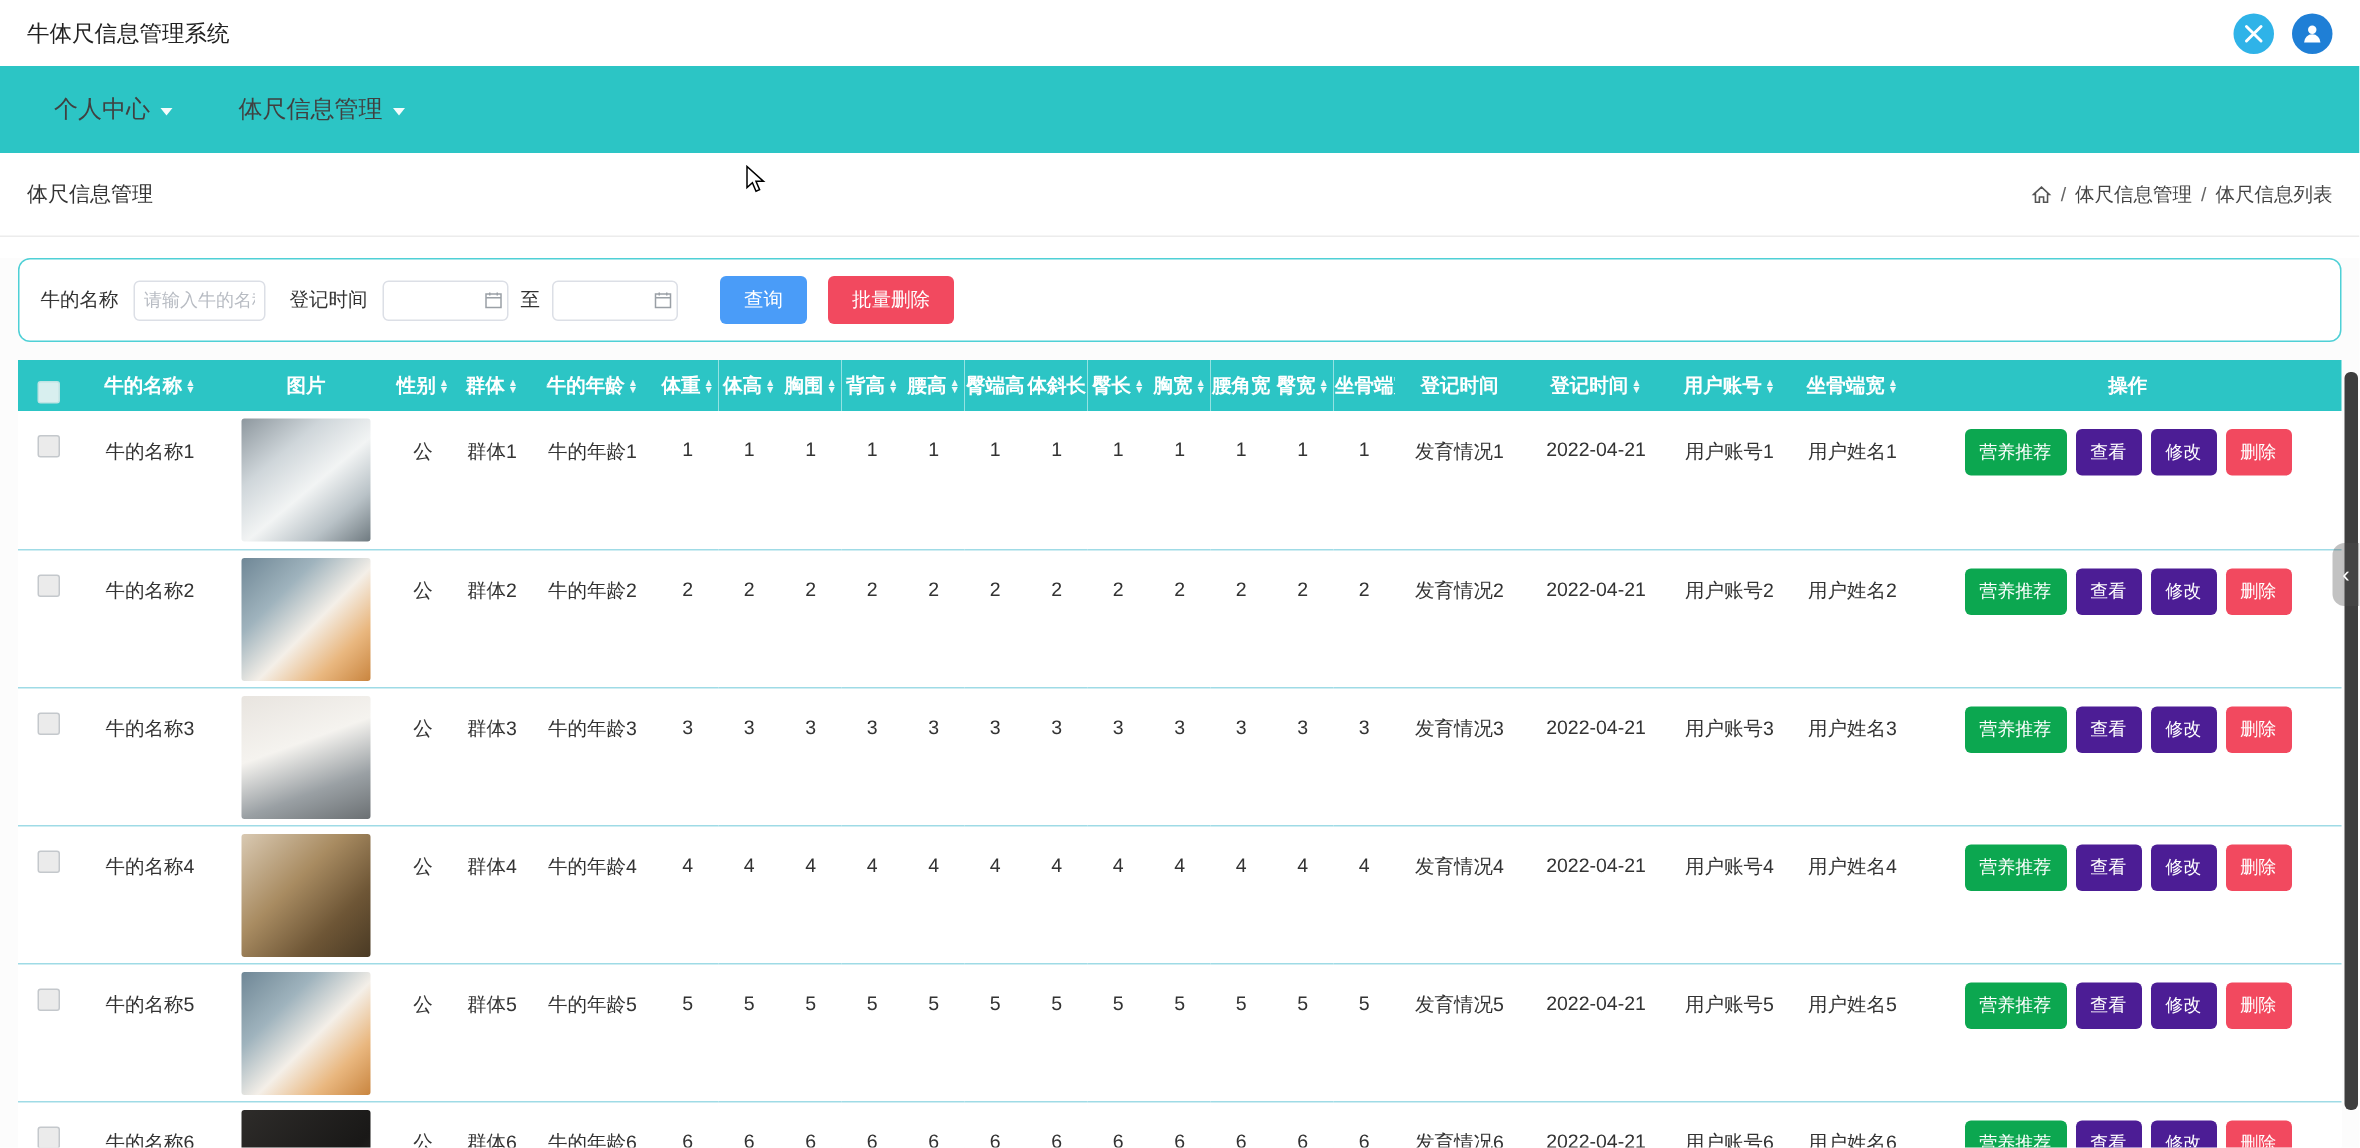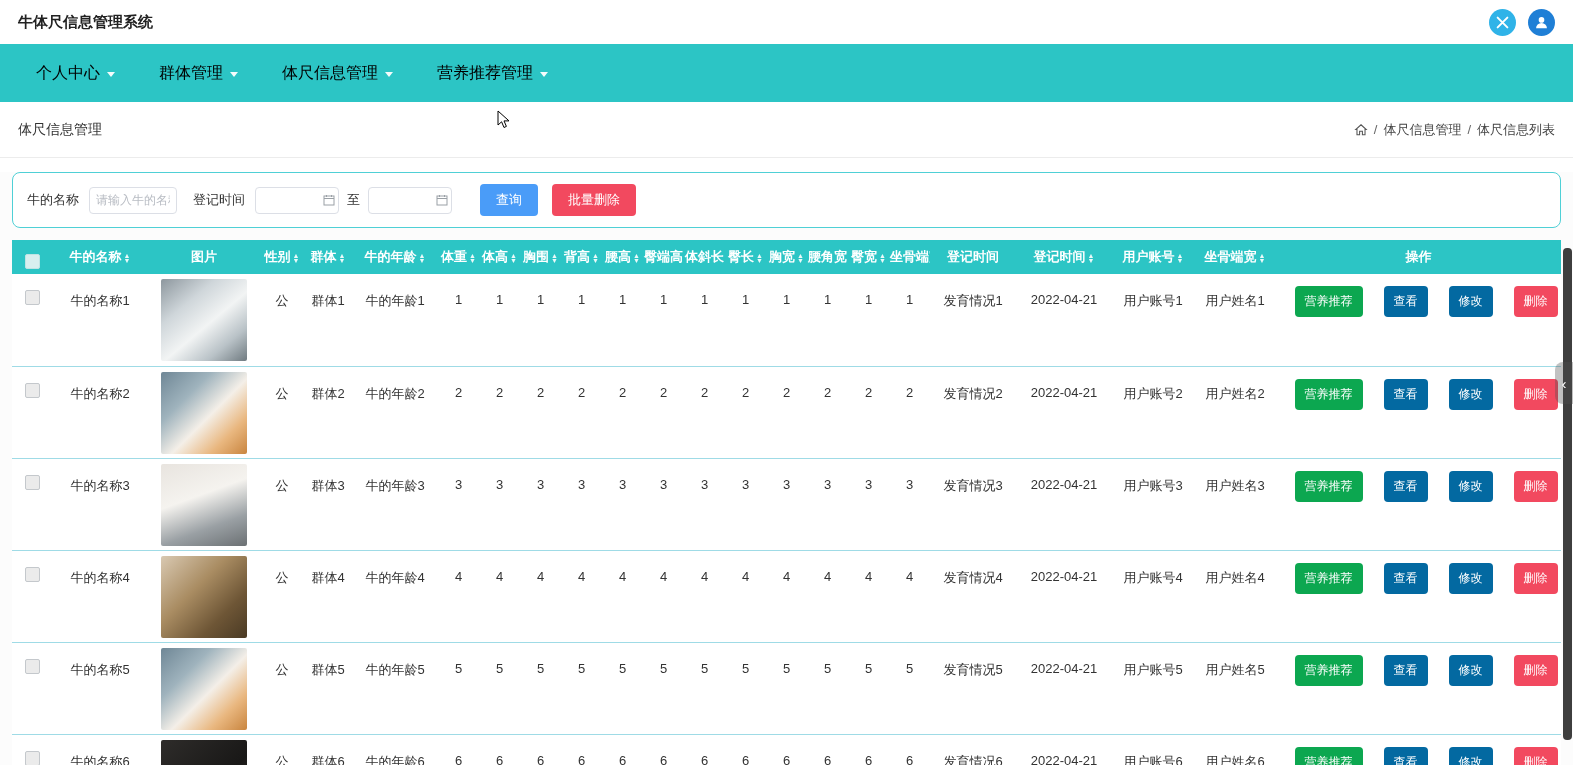--- a/index.html
+++ b/index.html
@@ -2,30 +2,30 @@
 <html><head>
 <meta charset="utf-8">
 <style>
   * { box-sizing: border-box; margin: 0; padding: 0; }
   html, body { width: 1573px; height: 765px; overflow: hidden; background: #fff;
     font-family: "Liberation Sans", sans-serif; position: relative; }
 
   
   .topbar { height: 44px; display: flex; align-items: center; justify-content: space-between;
     padding: 0 18px; background: #fff; }
-  .app-title { font-size: 15px; color: #222; font-weight: bold; }
+  .app-title { font-size: 15px; color: #222; }
   .topbar-icons { display: flex; gap: 12px; align-items: center; }
   .circle-icon { width: 27px; height: 27px; border-radius: 50%; display: flex;
     align-items: center; justify-content: center; cursor: pointer; }
   .circle-icon.c-close { background: #2fb3e8; }
   .circle-icon.c-user  { background: #1f7fd6; }
 
   
   .navbar { height: 58px; background: #2cc5c5; display: flex; align-items: center; padding: 0 14px; }
-  .nav-item { color: #000000; font-size: 16px; padding: 0 22px; height: 76px; display: flex;
+  .nav-item { color: #404040; font-size: 16px; padding: 0 22px; height: 76px; display: flex;
     align-items: center; cursor: pointer; }
   .caret { width: 0; height: 0; border-left: 4px solid transparent; border-right: 4px solid transparent;
     border-top: 5px solid rgba(255,255,255,.95); margin-left: 7px; margin-top: 3px; }
 
   
   .subheader { height: 56px; background: #fff; display: flex; align-items: center;
     justify-content: space-between; padding: 0 18px; border-bottom: 1px solid #ececec; }
   .page-title { font-size: 14px; color: #333; }
   .breadcrumb { font-size: 13px; color: #444; display: flex; align-items: center; gap: 5px; }
   .breadcrumb .sep { color: #666; margin: 0 1px; }
@@ -65,23 +65,23 @@
     border-radius: 2px; margin: 0 auto; cursor: pointer; }
   thead .checkbox { background: #d8efef; border-color: #bfe4e4; margin-top: -8px; }
   .photo { width: 86px; height: 82px; border-radius: 2px; margin: 0 auto; }
   .photo[data-image="husky-dogs"] { background: linear-gradient(140deg,#8d979e 0%,#cfd6da 30%,#f2f4f4 55%,#b9c2c7 78%,#6f7a80 100%); }
   .photo[data-image="orange-white-cat"] { background: linear-gradient(135deg,#6f8796 0%,#9fb3bd 30%,#f4efe8 55%,#e9b77f 78%,#c9853f 100%); }
   .photo[data-image="old-english-sheepdog"] { background: linear-gradient(160deg,#e8e4df 0%,#f5f3ef 40%,#9aa0a4 72%,#6b7073 100%); }
   .photo[data-image="tabby-cat"] { background: linear-gradient(135deg,#d9c9b2 0%,#a98c62 40%,#6e5636 72%,#4a3a24 100%); }
   .photo[data-image="dark-animal"] { background: linear-gradient(135deg,#2e2c2a 0%,#191817 60%,#3a3633 100%); }
   .actions { display: flex; gap: 6px; justify-content: center; }
   .btn-sm { border: none; border-radius: 4px; color: #fff; font-size: 12px; padding: 7px 10px;
-    cursor: pointer; white-space: nowrap; font-family: Liberation Serif, serif; margin-left: 15px; }
+    cursor: pointer; white-space: nowrap; font-family: Liberation Serif, serif; }
   .btn-green { background: #0ca750; }
-  .btn-blue { background: #0369a1; }
+  .btn-blue { background: #4c1d95; }
   .btn-red { background: #f2495f; }
 
   
   .right-scrollbar { position: absolute; right: 1px; top: 248px; width: 9px; height: 492px;
     background: #3e3e3e; border-radius: 4px; }
   .panel-toggle { position: absolute; right: 0; top: 362px; width: 18px; height: 42px;
     background: rgba(80,80,80,.35); color: #fff; border-radius: 8px 0 0 8px;
     display: flex; align-items: center; justify-content: center; font-size: 15px; cursor: pointer; }
 
   .mouse-cursor { position: absolute; left: 497px; top: 110px; pointer-events: none; }
@@ -105,29 +105,21 @@
     </div>
   </div>
 </div>
 
 <div class="navbar">
     <div class="nav-item">
       <span>个人中心</span>
       <span class="caret"></span>
     </div>
     <div class="nav-item">
-      <span>群体管理</span>
-      <span class="caret"></span>
-    </div>
-    <div class="nav-item">
       <span>体尺信息管理</span>
-      <span class="caret"></span>
-    </div>
-    <div class="nav-item">
-      <span>营养推荐管理</span>
       <span class="caret"></span>
     </div>
   </div>
 
 <div class="subheader">
   <div class="page-title">体尺信息管理</div>
   <div class="breadcrumb">
     <svg width="14" height="14" viewBox="0 0 16 16">
         <path d="M8 2 L14 7.5 L12.6 7.5 L12.6 13.5 L9.6 13.5 L9.6 9.5 L6.4 9.5 L6.4 13.5 L3.4 13.5 L3.4 7.5 L2 7.5 Z" fill="none" stroke="#555" stroke-width="1.2"></path>
       </svg>

